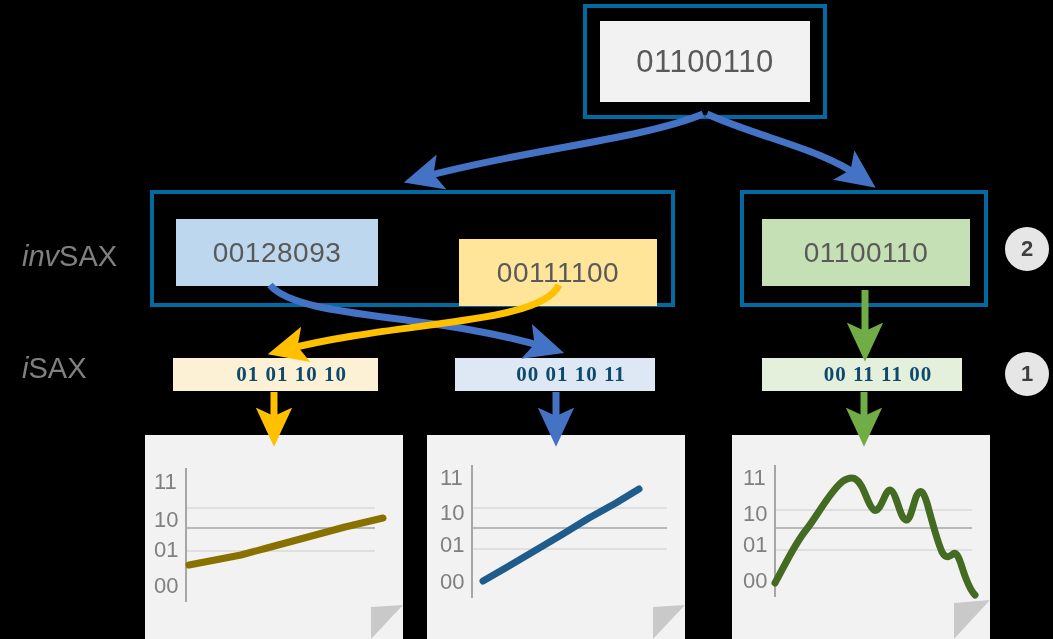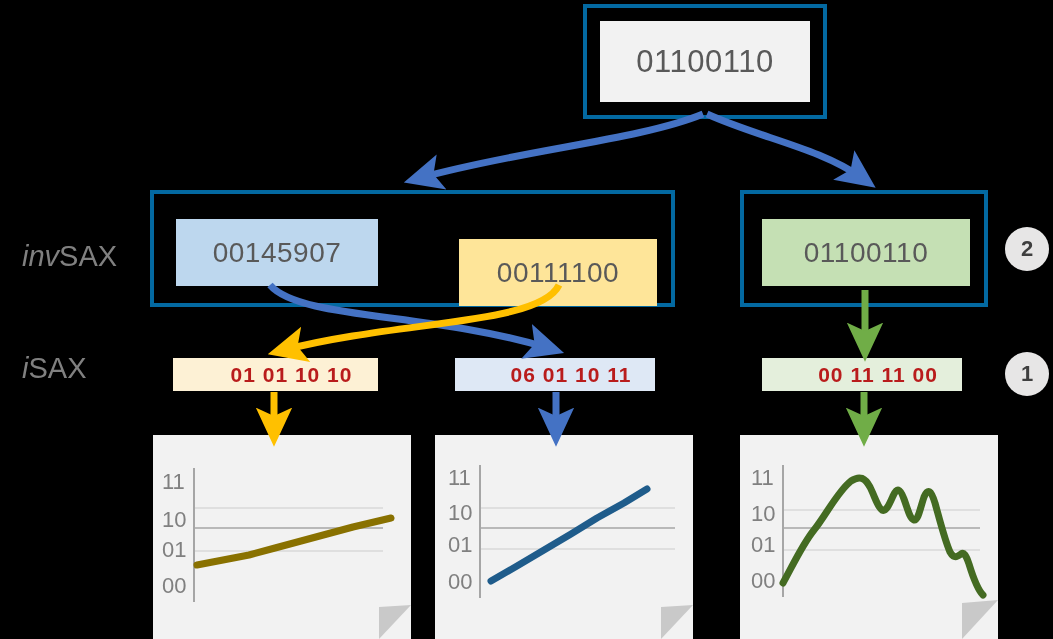--- a/index.html
+++ b/index.html
@@ -16,77 +16,77 @@
   
   .val-box{display:flex;align-items:center;justify-content:center;
            color:#595959;letter-spacing:.5px;}
   .val-root{background:#f2f2f2;font-size:31px;}
   .val-blue{background:#bdd7ee;font-size:28px;}
   .val-yellow{background:#fee599;font-size:28px;margin-top:20px;}
   .val-green{background:#c5e0b4;font-size:28px;}
 
   
   .tok-box{display:flex;align-items:center;justify-content:center;
-           font-family:Liberation Sans, sans-serif;
-           font-size:21px;color:#b91c1c;letter-spacing:1px;font-weight:600;padding-left:32px;}
+           font-family:Liberation Serif, serif;
+           font-size:21px;color:#0c4a6e;letter-spacing:1px;font-weight:600;padding-left:32px;}
   .tok-yellow{background:#fdf1d5;}
   .tok-blue{background:#dee8f5;}
   .tok-green{background:#e4efdc;}
 
   
   .row-label{color:#808080;font-size:29px;white-space:nowrap;}
   .row-label .it{font-style:italic;}
   .row-label .up{font-style:normal;}
 
   
   .badge{width:44px;height:44px;border-radius:50%;background:#e7e6e6;
          display:flex;align-items:center;justify-content:center;
          color:#3f3f3f;font-size:22px;font-weight:700;}
 
   
-  .chart-card{background:#f2f2f2;margin-left:8px;}
+  .chart-card{background:#f2f2f2;}
   .chart-card svg{display:block;}
   .tick-lab{font-family:"Liberation Sans", sans-serif;font-size:22px;fill:#808080;}
 
   
   #arrows{position:absolute;left:0;top:0;width:1053px;height:639px;pointer-events:none;}
 </style>
 </head>
 <body>
 
 <div id="stage">
 
   <div class="abs group-box" style="left:583px;top:4px;width:244px;height:115px;">
     <div class="val-box val-root" style="position:absolute;left:13px;top:13px;right:13px;bottom:13px;">01100110</div>
   </div>
 
   <div class="abs row-label" style="left:22px;top:232px;margin-top:8px;">
     <span class="it">inv</span><span class="up">SAX</span>
   </div>
 
   <div class="abs group-box" style="left:150px;top:190px;width:525px;height:117px;">
-    <div class="val-box val-blue" style="position:absolute;left:22px;top:25px;width:202px;height:67px;">00145907</div>
+    <div class="val-box val-blue" style="position:absolute;left:22px;top:25px;width:202px;height:67px;">00128093</div>
     <div class="val-box val-yellow" style="position:absolute;left:305px;top:25px;width:198px;height:67px;">00111100</div>
   </div>
 
   <div class="abs group-box" style="left:740px;top:190px;width:248px;height:117px;">
     <div class="val-box val-green" style="position:absolute;left:18px;top:25px;width:208px;height:67px;">01100110</div>
   </div>
 
   <div class="abs badge" style="left:1005px;top:227px;">
     <span>2</span>
   </div>
 
   <div class="abs row-label" style="left:22px;top:352px;">
     <span class="it">i</span><span class="up">SAX</span>
   </div>
 
   <div class="abs tok-box tok-yellow" style="left:173px;top:358px;width:205px;height:33px;">01 01 10 10</div>
 
-  <div class="abs tok-box tok-blue" style="left:455px;top:358px;width:200px;height:33px;">06 01 10 11</div>
+  <div class="abs tok-box tok-blue" style="left:455px;top:358px;width:200px;height:33px;">00 01 10 11</div>
 
   <div class="abs tok-box tok-green" style="left:762px;top:358px;width:200px;height:33px;">00 11 11 00</div>
 
   <div class="abs badge" style="left:1005px;top:352px;">
     <span>1</span>
   </div>
 
   <div class="abs chart-card" style="left:145px;top:435px;width:258px;height:204px;">
     <svg width="258" height="204" viewBox="0 0 258 204">
 

